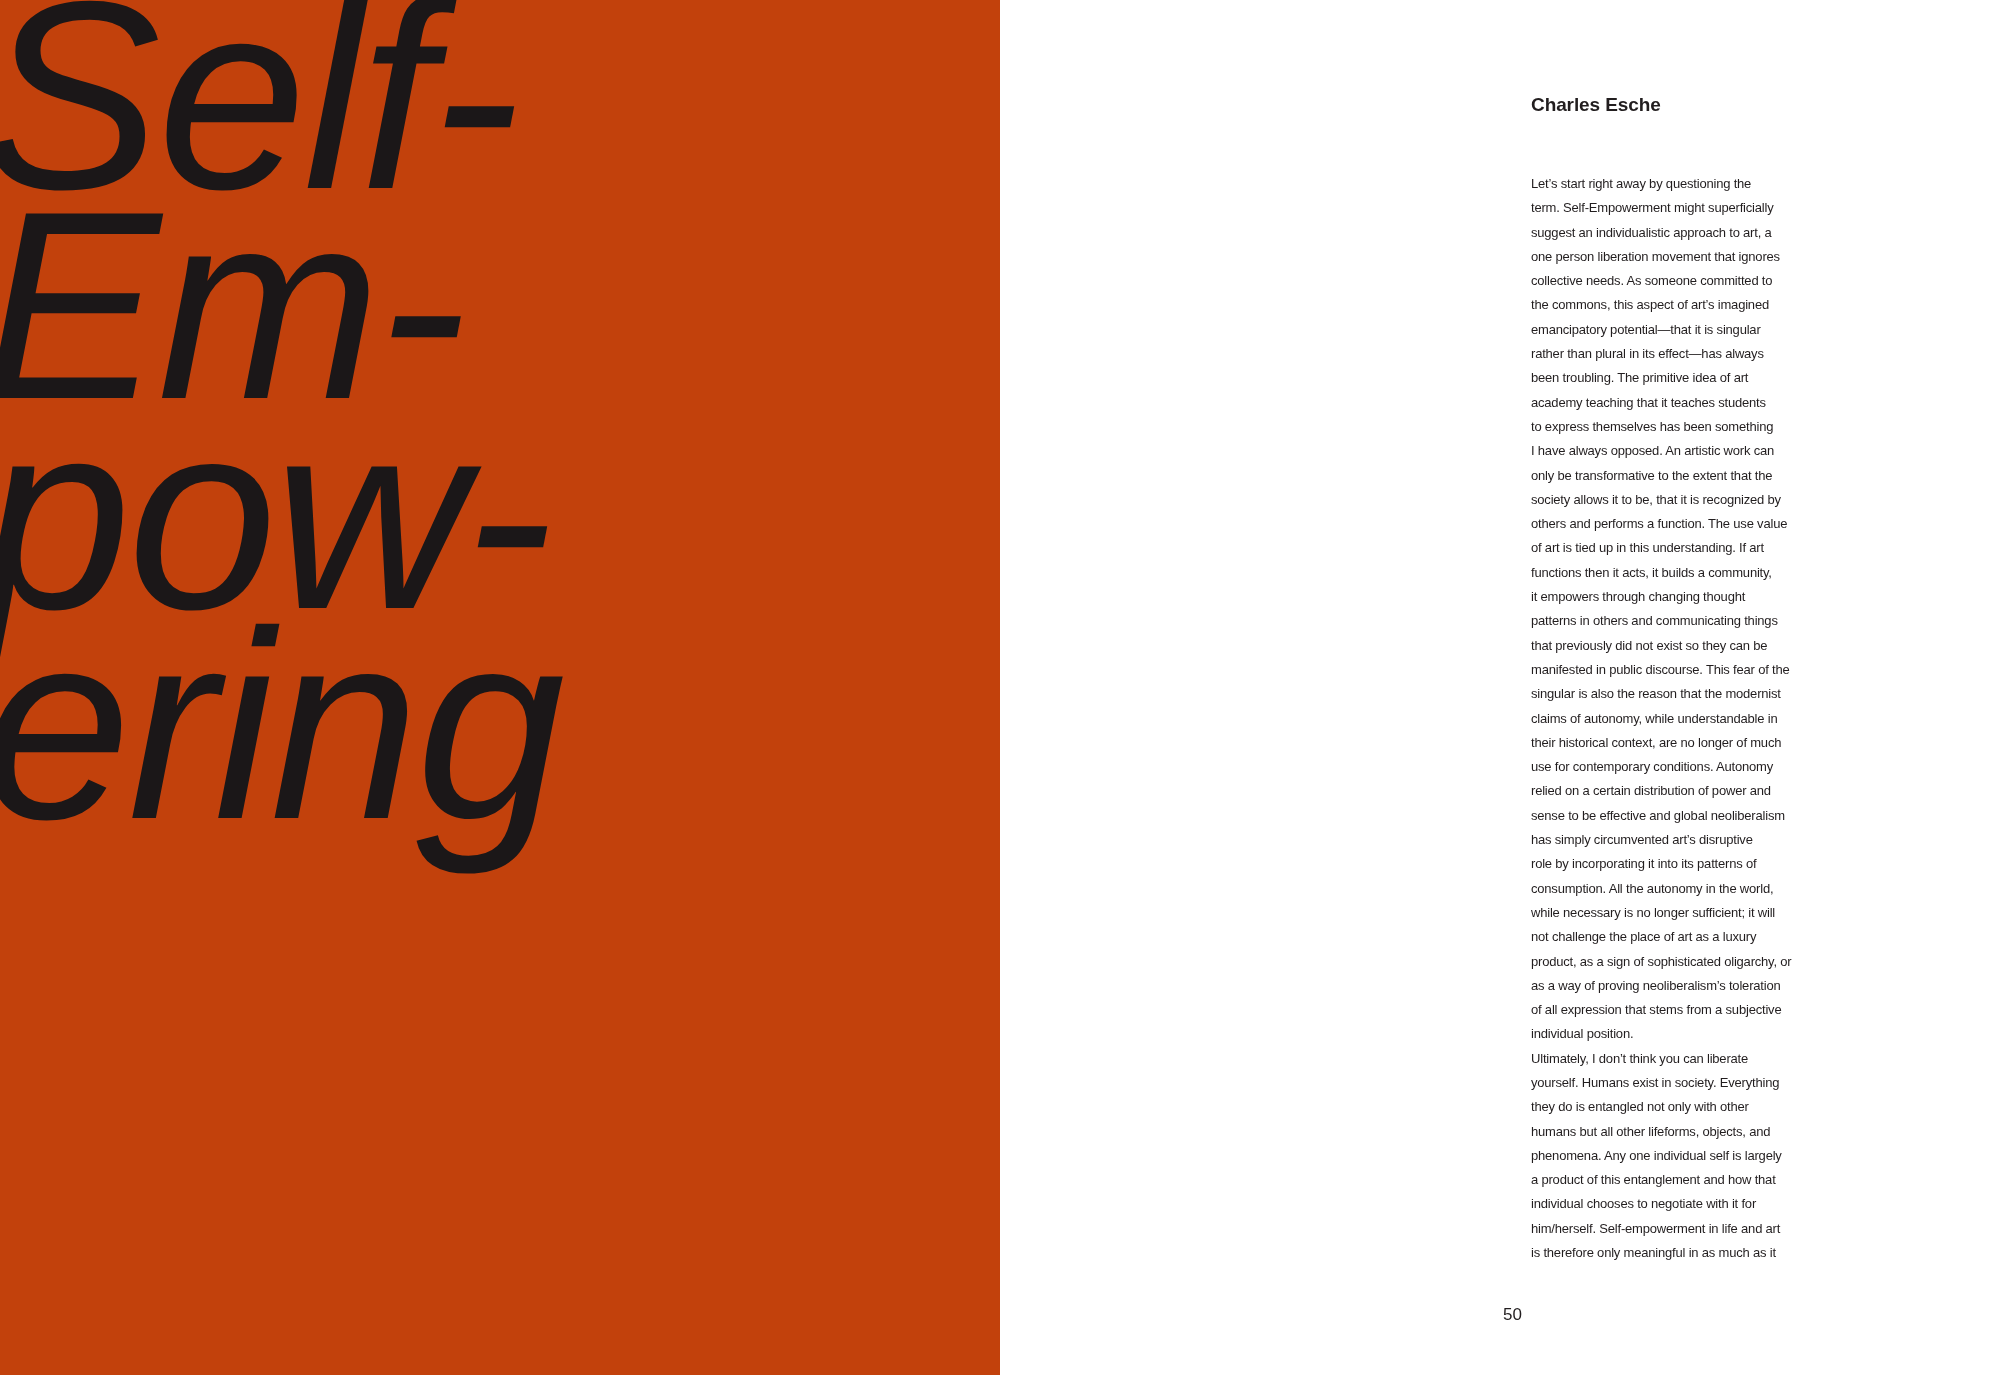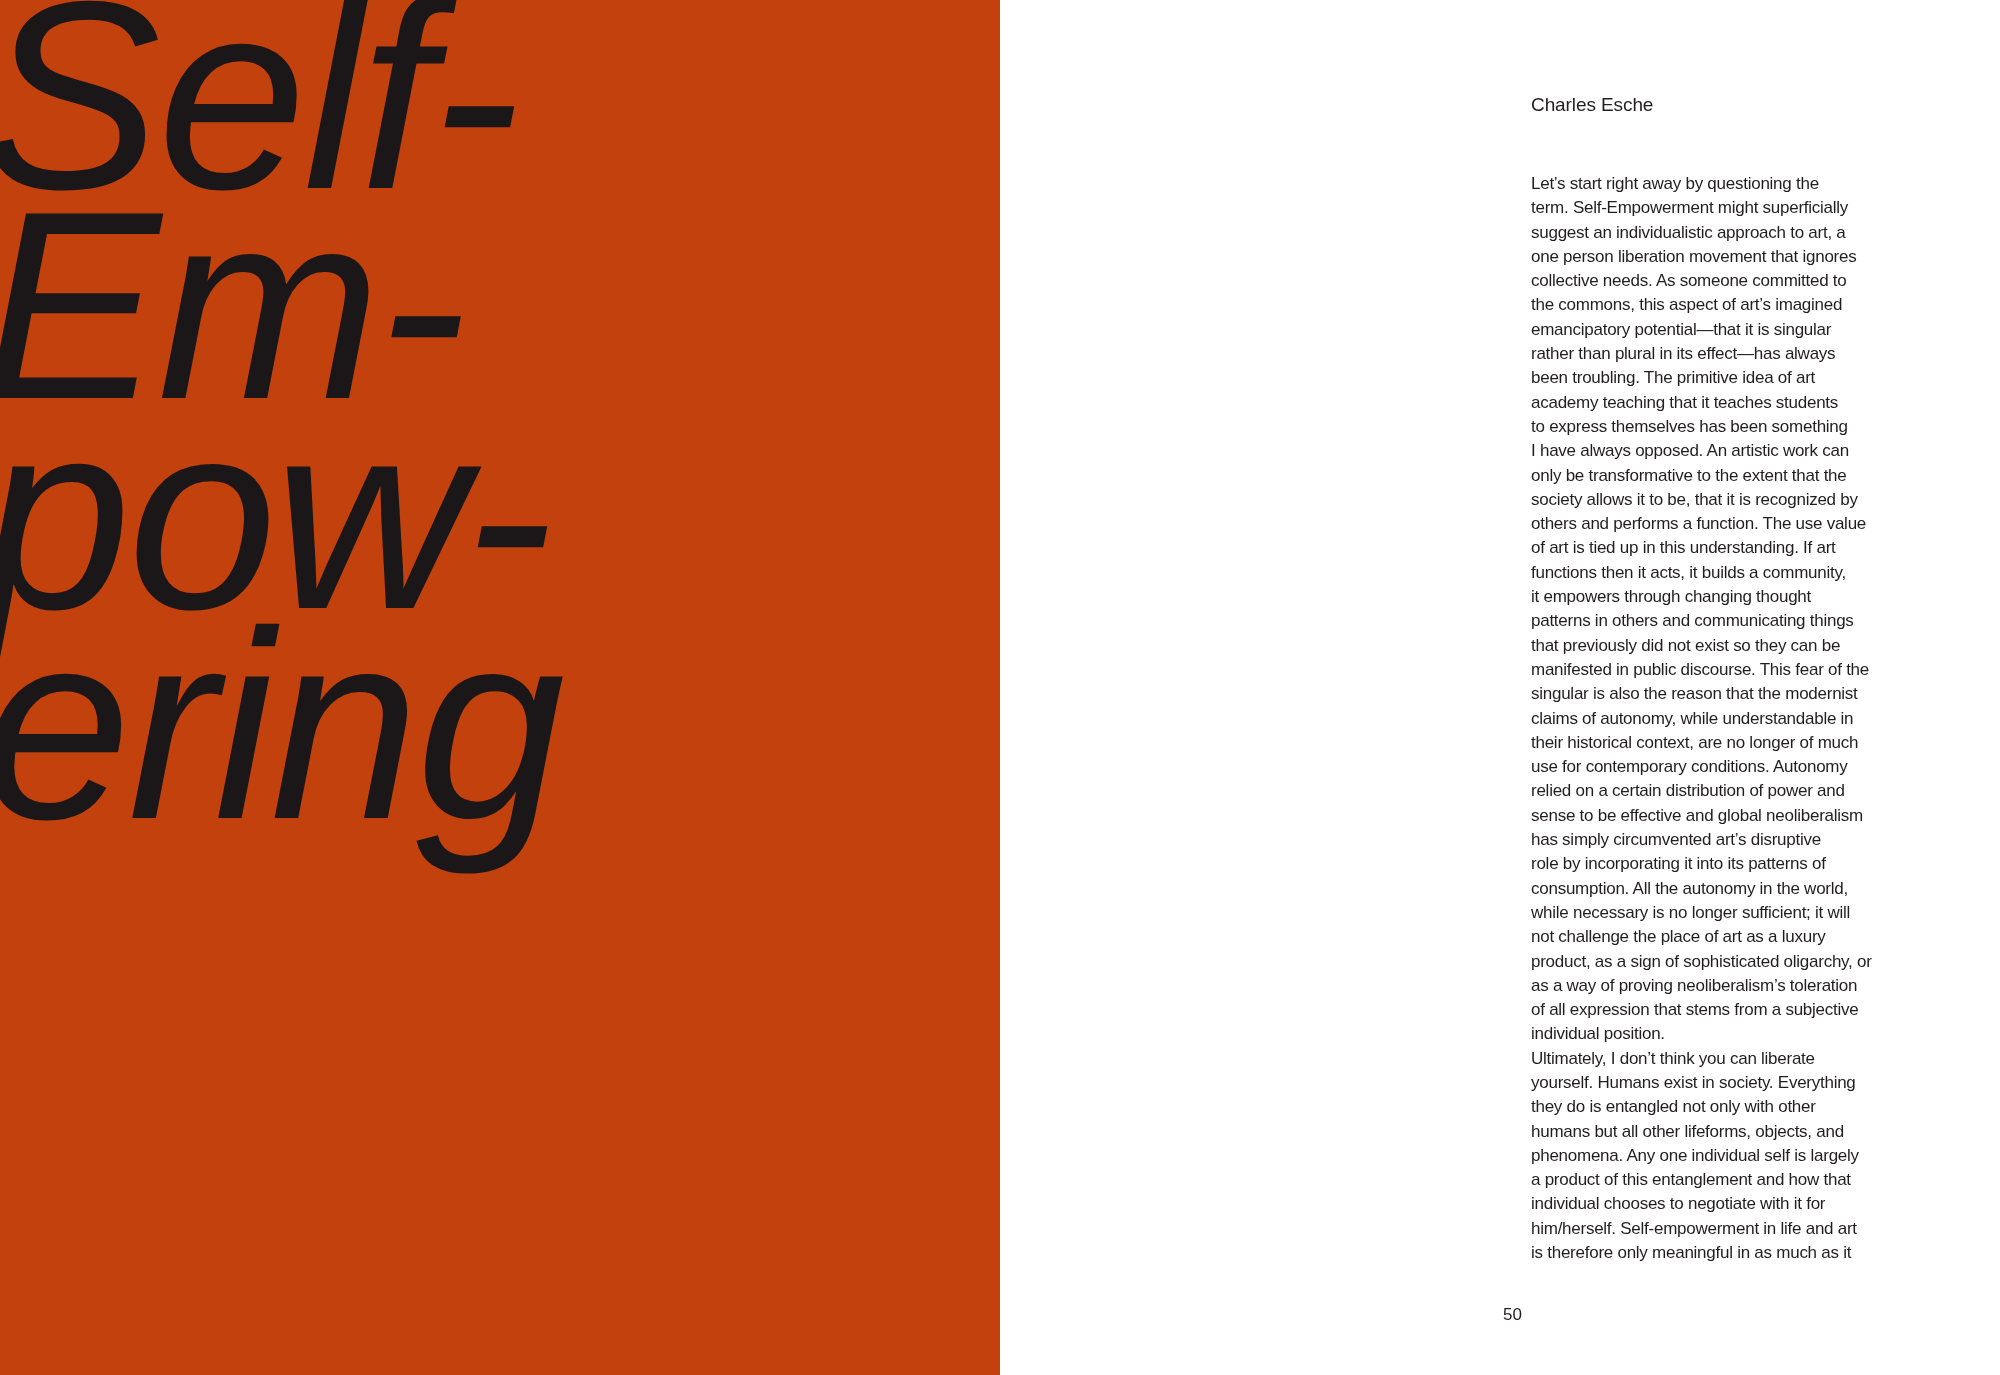--- a/index.html
+++ b/index.html
@@ -46,30 +46,30 @@
     white-space: pre-line;
     color: #1b1718;
   }
   .author-name {
     position: absolute;
     left: 531px;
     top: 95px;
     margin: 0;
     font-size: 19px;
     line-height: 19px;
-    font-weight: 400;
+    font-weight: 700;
     letter-spacing: -0.005em;
     color: #221e1f;
   }
   .article-body {
     position: absolute;
     left: 531px;
     top: 172px;
     width: 440px;
-    font-size: 17px;
+    font-size: 13px;
     line-height: 24.3px;
     letter-spacing: -0.015em;
     color: #221e1f;
   }
   .article-body p {
     margin: 0;
     white-space: pre-line;
   }
   .page-number {
     position: absolute;

